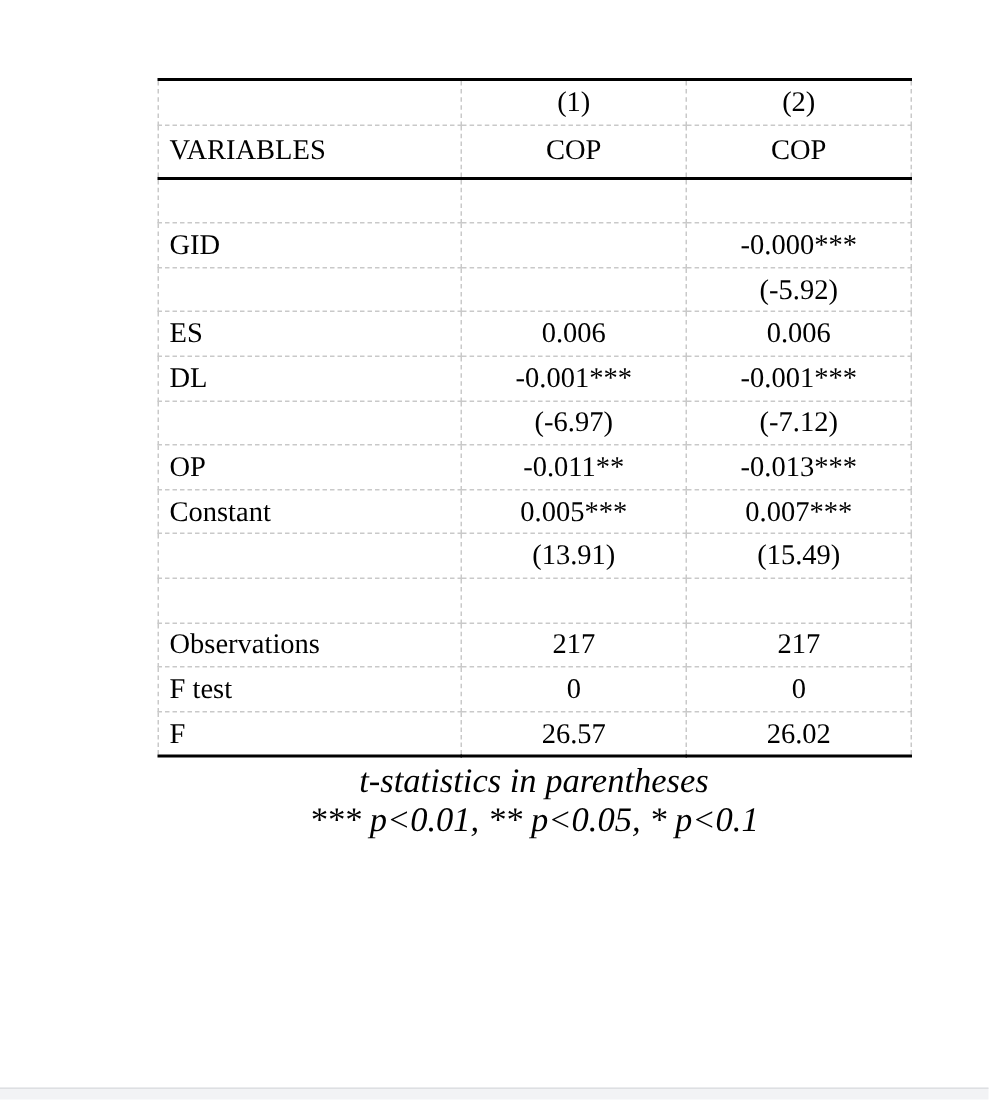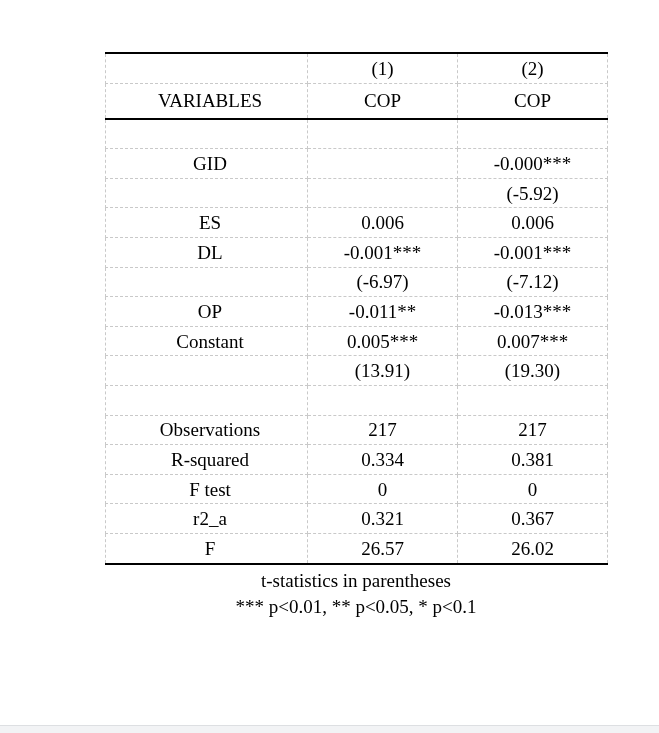--- a/index.html
+++ b/index.html
@@ -27,25 +27,25 @@
   table.reg col.c-val{width:150px;}
   table.reg td,table.reg th{
     font-size:19px;font-weight:normal;line-height:1;
     padding:0;height:28.6px;vertical-align:middle;
     border-left:1px dashed var(--grid);
     border-right:1px dashed var(--grid);
     border-top:1px dashed var(--grid);
     border-bottom:1px dashed var(--grid);
     white-space:nowrap;overflow:hidden;
   }
-  table.reg .lbl{text-align:center;padding-left:7px;}
+  table.reg .lbl{text-align:left;padding-left:7px;}
   table.reg .val{text-align:center;}
   table.reg thead tr.h2 td{height:34px;border-bottom:2px solid var(--rule);}
   .notes{width:502px;text-align:center;margin-top:3px;}
-  .notes div{font-size:19px;line-height:26px;}
+  .notes div{font-size:23px;line-height:26px;font-style:italic;}
   .bottom-bar{
     position:absolute;left:0;right:0;bottom:0;height:7px;
     background:var(--bar-bg);border-top:1px solid var(--bar-border);
   }
 </style>
 </head>
 <body>
 
 <div class="table-wrap">
   <table class="reg">
@@ -103,46 +103,36 @@
           <td class="val">-0.013***</td>
         </tr>
         <tr>
           <td class="lbl">Constant</td>
           <td class="val">0.005***</td>
           <td class="val">0.007***</td>
         </tr>
         <tr>
           <td class="lbl"></td>
           <td class="val">(13.91)</td>
-          <td class="val">(19.30)</td>
+          <td class="val">(15.49)</td>
         </tr>
         <tr>
           <td class="lbl"></td>
           <td class="val"></td>
           <td class="val"></td>
         </tr>
         <tr>
           <td class="lbl">Observations</td>
           <td class="val">217</td>
           <td class="val">217</td>
         </tr>
         <tr>
-          <td class="lbl">R-squared</td>
-          <td class="val">0.334</td>
-          <td class="val">0.381</td>
-        </tr>
-        <tr>
           <td class="lbl">F test</td>
           <td class="val">0</td>
           <td class="val">0</td>
-        </tr>
-        <tr>
-          <td class="lbl">r2_a</td>
-          <td class="val">0.321</td>
-          <td class="val">0.367</td>
         </tr>
         <tr>
           <td class="lbl">F</td>
           <td class="val">26.57</td>
           <td class="val">26.02</td>
         </tr>
       </tbody>
   </table>
 
   <div class="notes">

